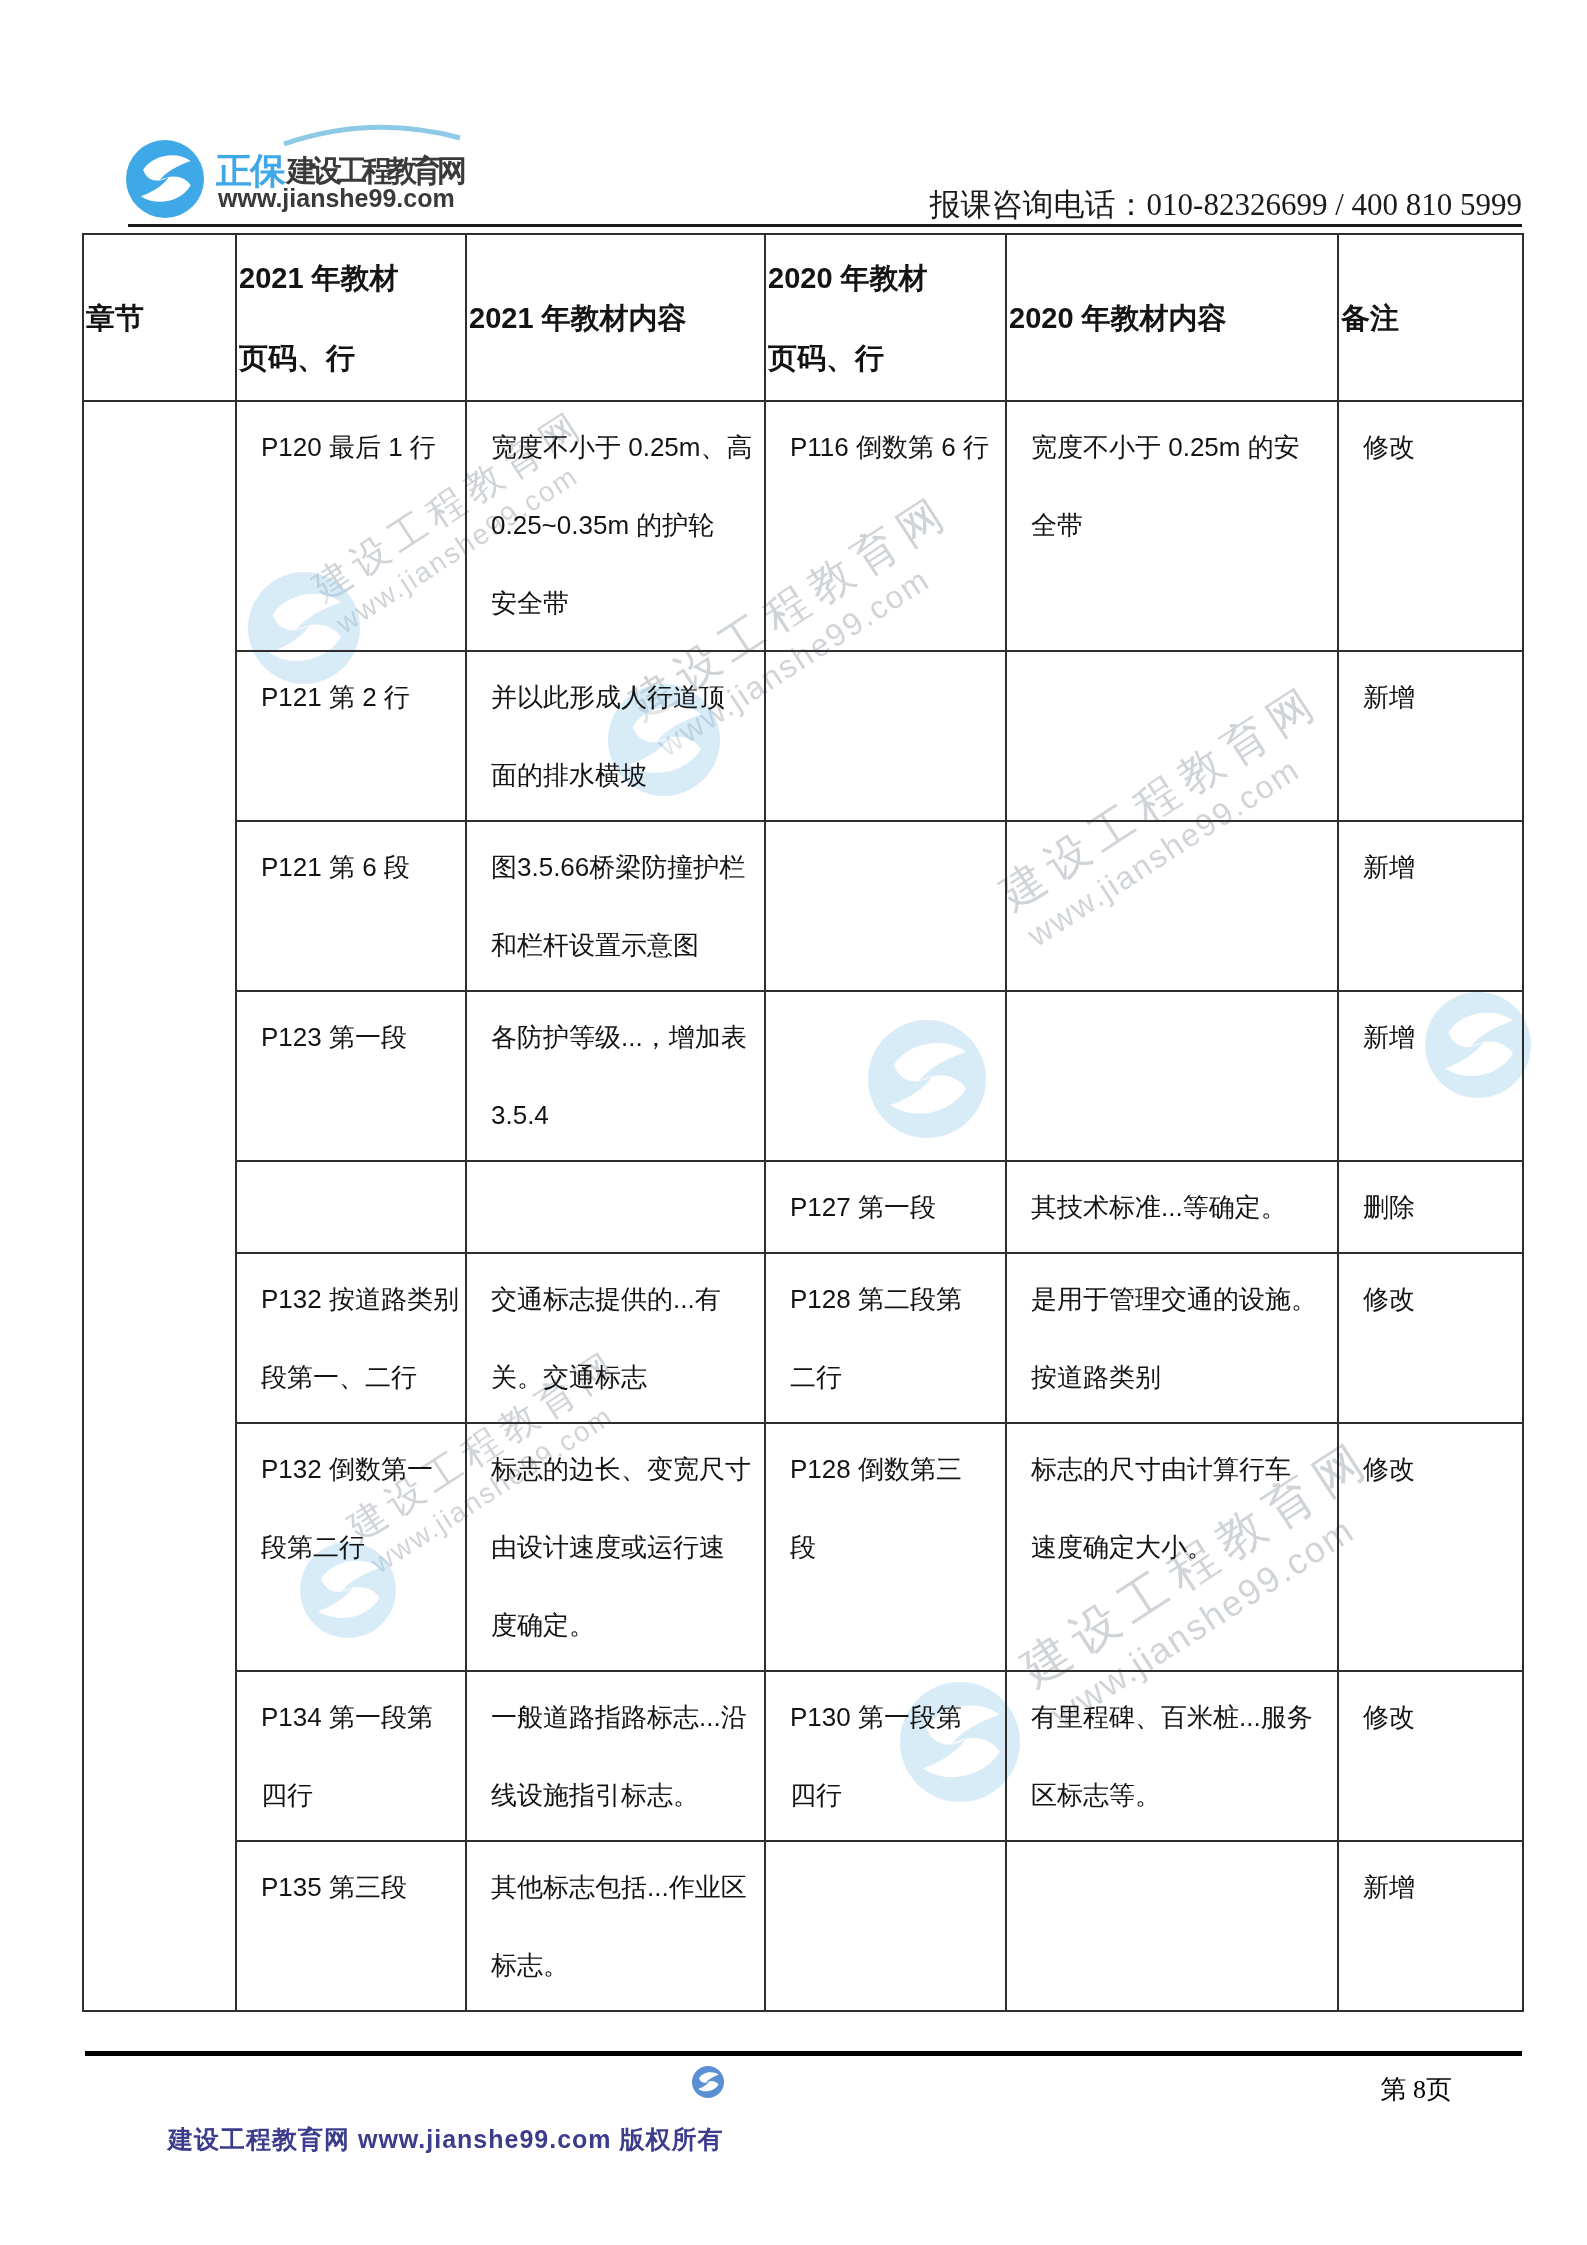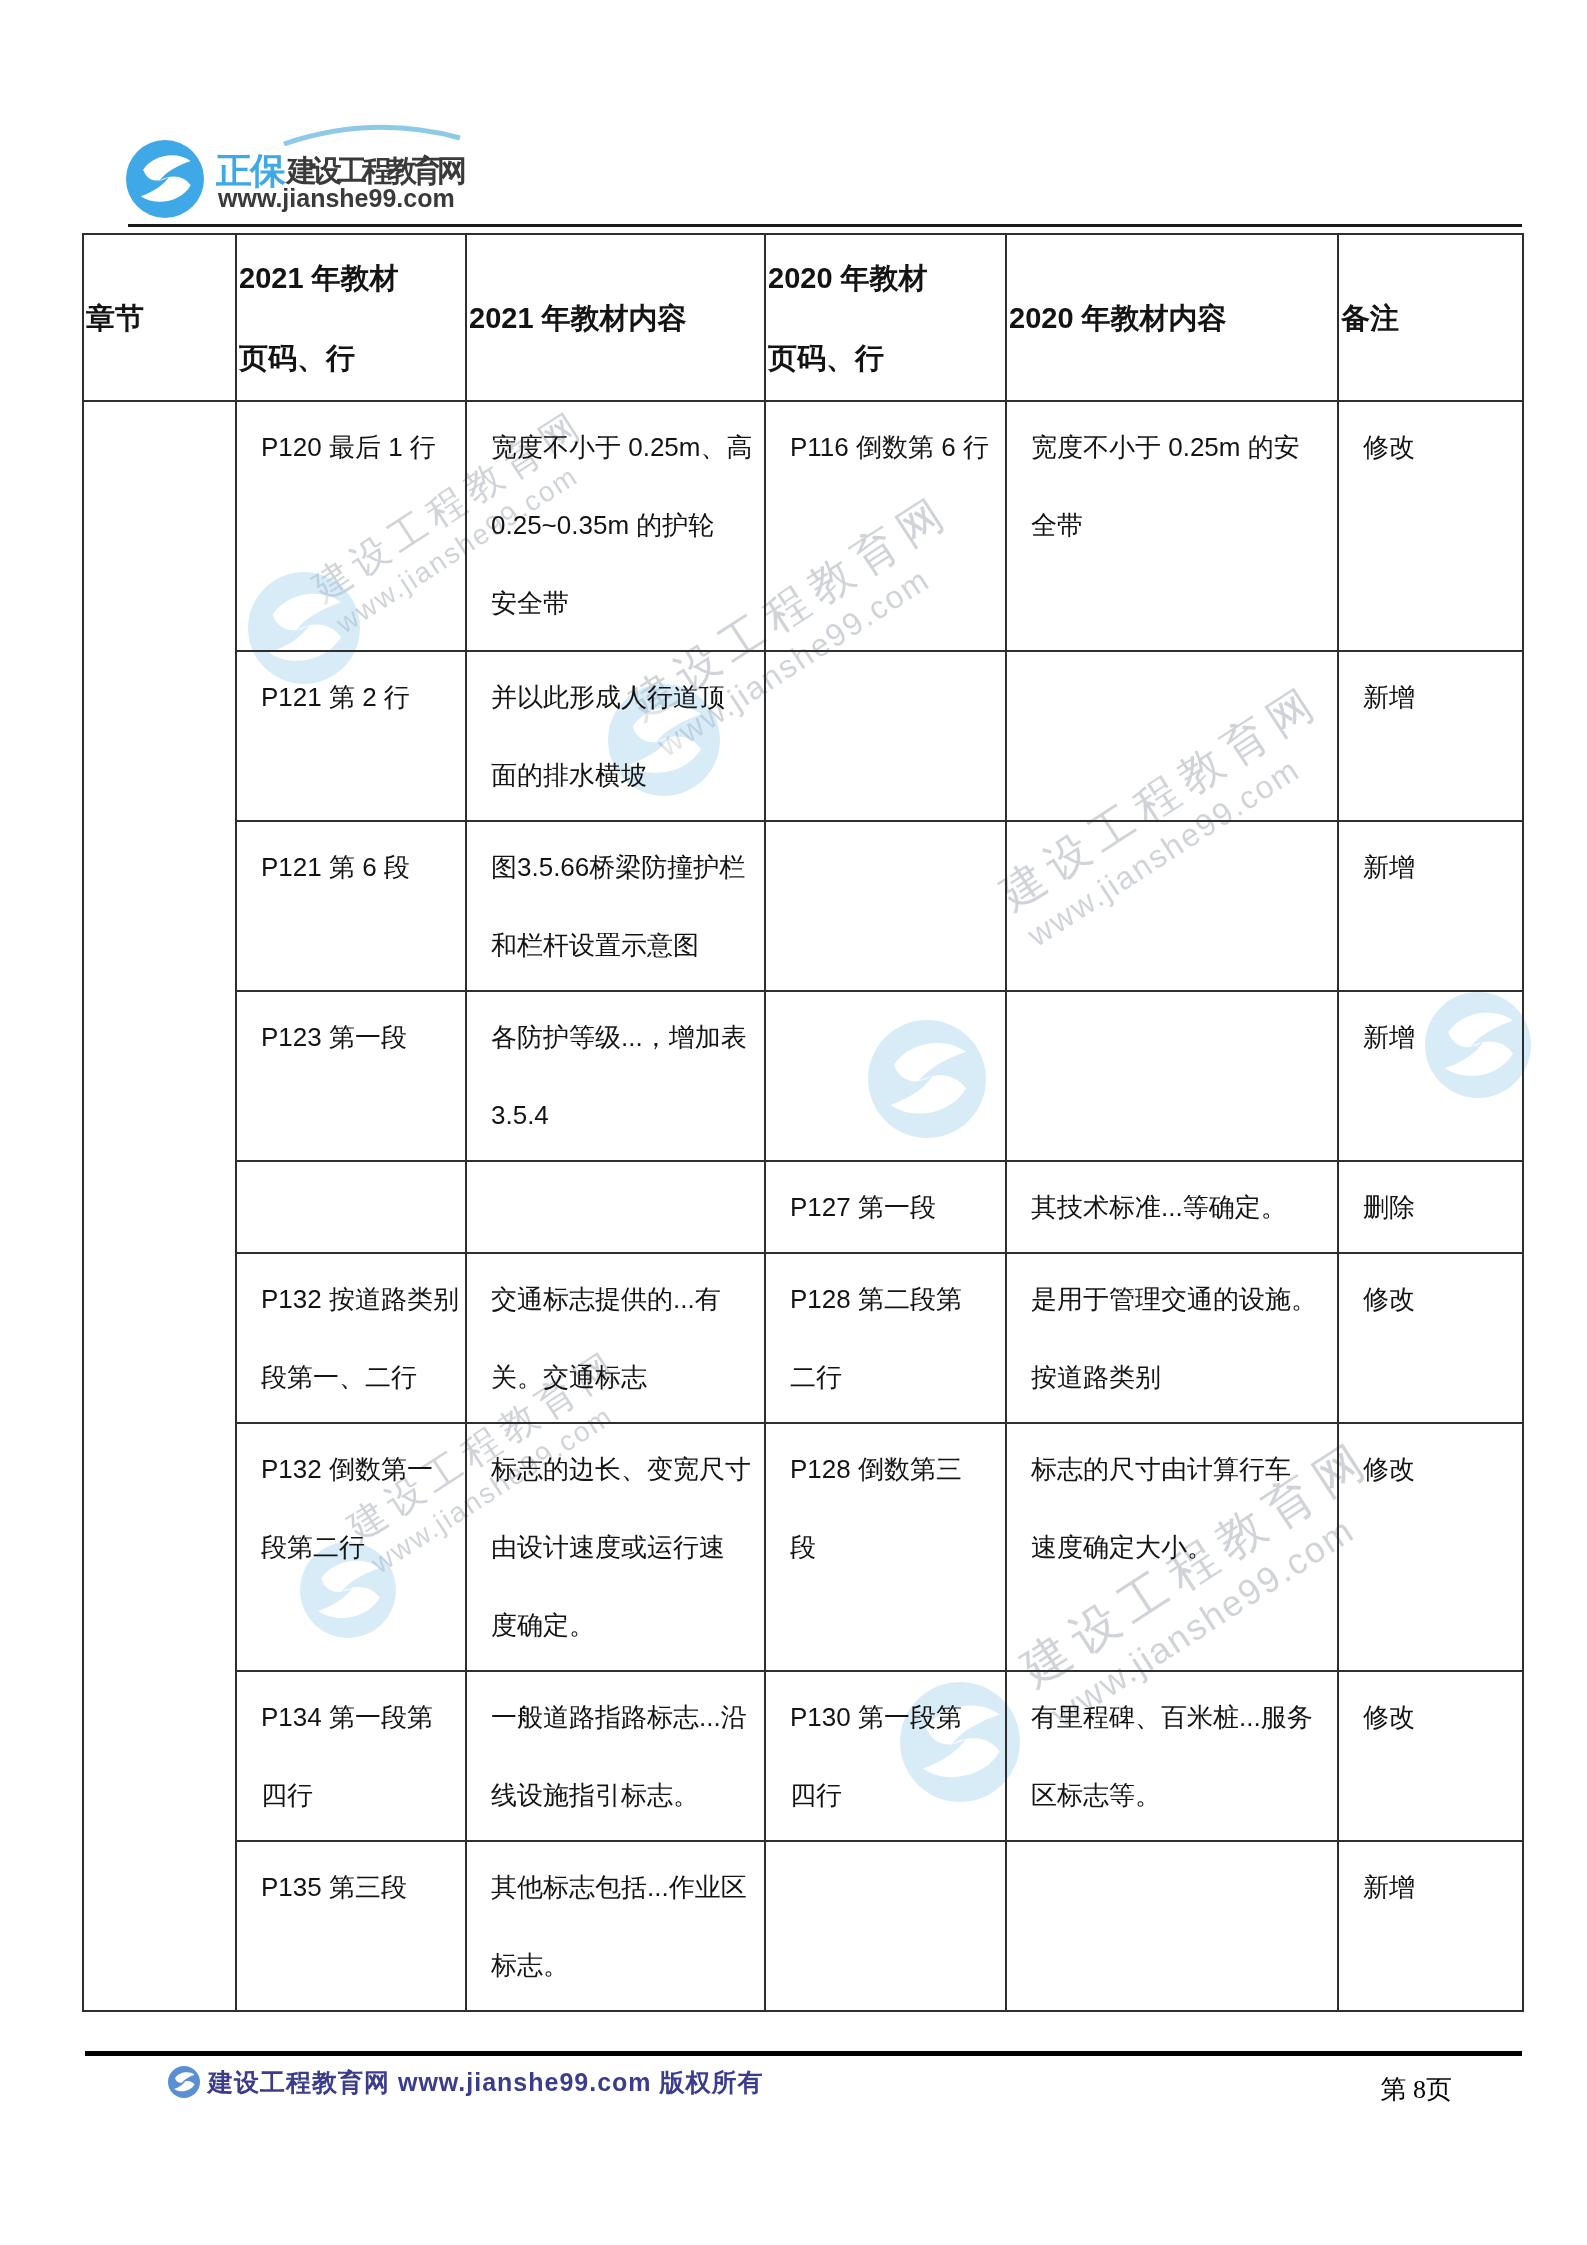--- a/index.html
+++ b/index.html
@@ -43,21 +43,21 @@
   }
   table.diff th{
     text-align:left;vertical-align:middle;font-weight:700;
     font-size:29px;line-height:80px;white-space:pre-line;padding:2px;
   }
   td.remark{color:#ff0000;font-weight:700;font-size:29px;vertical-align:middle;}
   td.vc{vertical-align:middle;}
   td.pad-down{padding-top:45px;margin-left:20px;}
   
   .footer-rule{position:absolute;left:85px;top:2051px;width:1437px;height:5px;background:#000;}
-  .footer-left{position:absolute;left:168px;top:2066px;display:flex;align-items:flex-start;gap:8px;}
+  .footer-left{position:absolute;left:168px;top:2066px;display:flex;align-items:flex-end;gap:25px;flex-direction:column;}
   .footer-left .mini-mark{width:32px;height:32px;}
   .footer-left .copy{font-size:25px;font-weight:700;color:#3c3c8c;letter-spacing:1px;}
   .footer-page{
     position:absolute;right:135px;top:2072px;font-family:"Liberation Serif",serif;
     font-size:26px;color:#000000;
   }
 </style>
 </head>
 <body>
 
@@ -114,20 +114,21 @@
 
   <svg class="logo-mark" style="color:#3fa8e6" viewBox="0 0 100 100">
       <use href="#zb-swirl"></use>
     </svg>
   <svg class="brand-arc" viewBox="0 0 180 26">
     <path d="M2 24 Q 90 -6 178 18" stroke="#8ecae8" stroke-width="5" fill="none"></path>
   </svg>
   <div class="brand-zb">正保</div>
   <div class="brand-name">建设工程教育网</div>
   <div class="brand-url">www.jianshe99.com</div>
+  <div class="phone">报课咨询电话：010-82326699 / 400 810 5999</div>
   <div class="header-rule"></div>
 
   <table class="diff">
     <colgroup>
       <col style="width:153px">
         <col style="width:230px">
         <col style="width:299px">
       <col style="width:241px">
         <col style="width:332px">
         <col style="width:185px">

